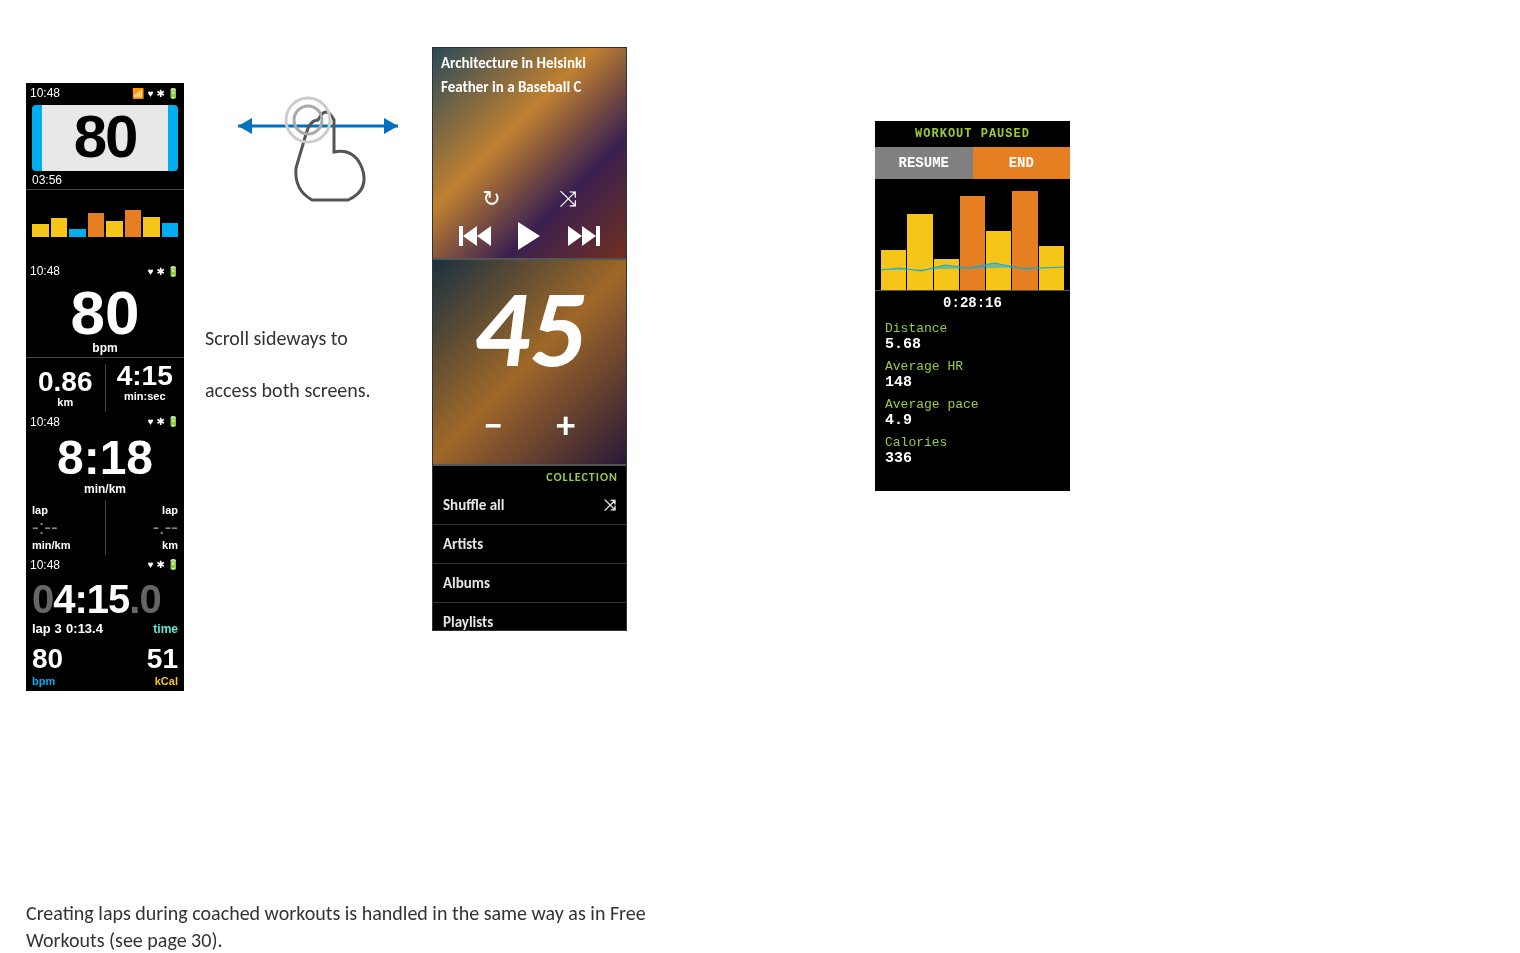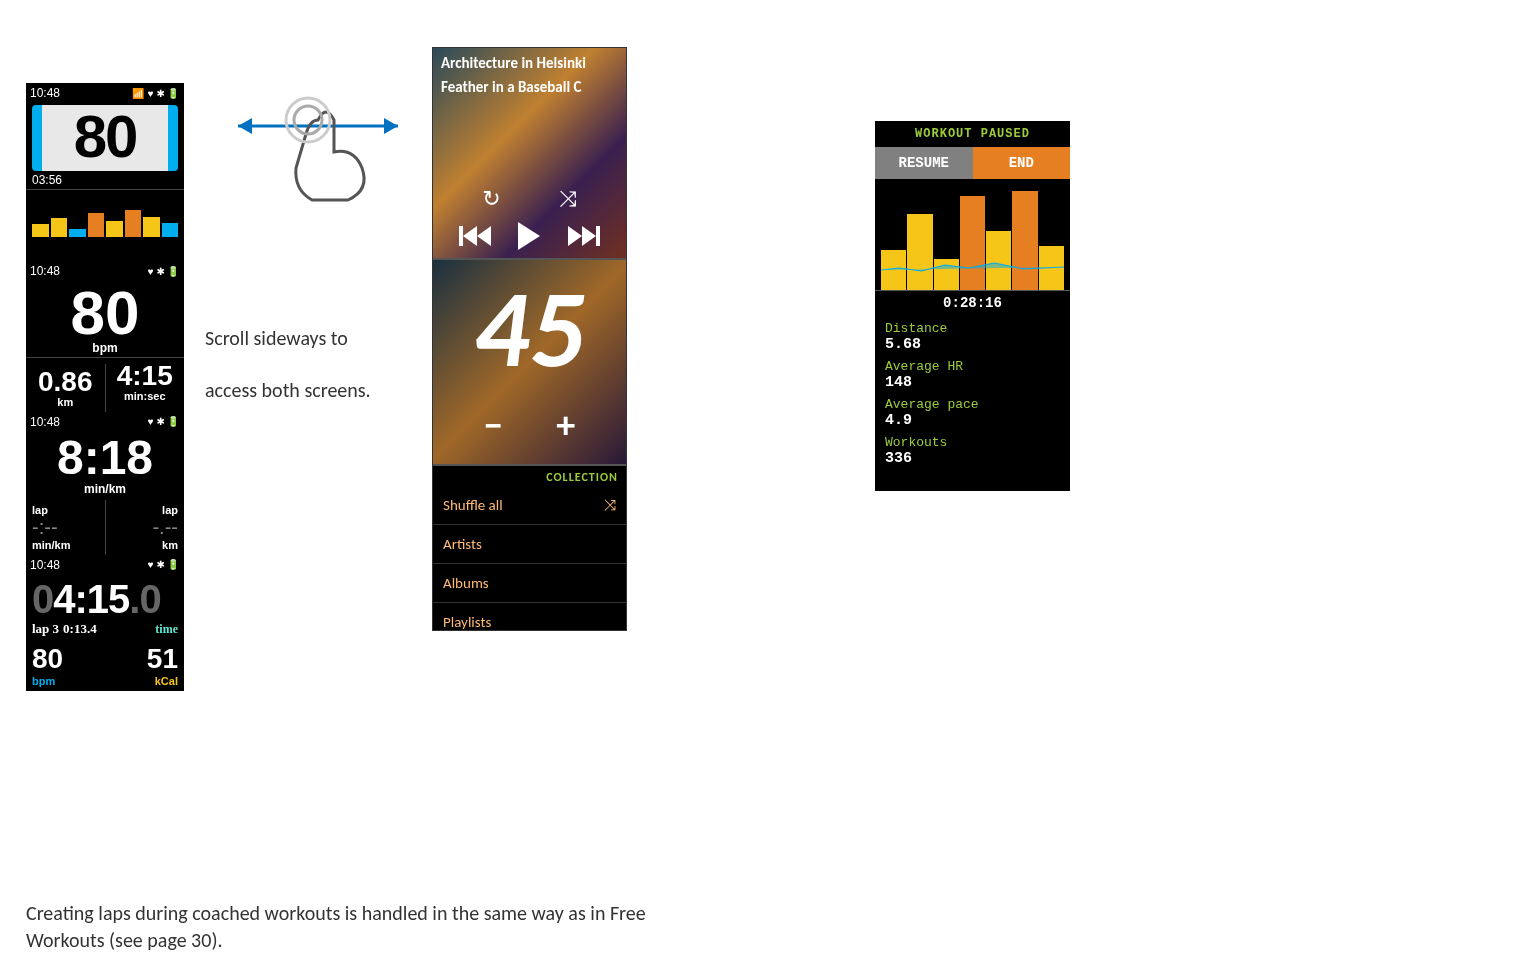--- a/index.html
+++ b/index.html
@@ -31,21 +31,21 @@
   .tile-pace .u{font-size:12px; font-weight:bold;}
   .tile-lap{display:flex;}
   .tile-lap > div{flex:1; padding:4px 6px;}
   .tile-lap .lb{font-size:11px; font-weight:bold;}
   .tile-lap .lv{font-size:20px; color:#888;}
   .tile-lap > div:first-child{border-right:1px solid #444;}
   .tile-lap > div:last-child{text-align:right;}
   .tile-time{padding:4px 6px 2px;}
   .tile-time .big3{font-size:40px; font-weight:bold; letter-spacing:-1px; line-height:1;}
   .tile-time .g{color:#666;}
-  .tile-time .row{display:flex; justify-content:space-between; align-items:baseline;font-family:Liberation Serif, serif;}
+  .tile-time .row{display:flex; justify-content:space-between; align-items:baseline;}
   .tile-time .lap3{font-size:13px; font-weight:bold;}
   .tile-time .lbl{color:#5eead4; font-size:12px; font-weight:bold;}
   .tile-bottom{display:flex;}
   .tile-bottom > div{flex:1; padding:4px 6px;}
   .tile-bottom .v{font-size:28px; font-weight:bold;}
   .tile-bottom .u1{color:#00aeef; font-size:11px; font-weight:bold;}
   .tile-bottom .u2{color:#f5c518; font-size:11px; font-weight:bold;}
   .tile-bottom > div:last-child{text-align:right;}
 
   
@@ -66,21 +66,21 @@
   .skip{display:flex; align-items:center;gap:-2px;}
   .skip .bar{width:4px; height:20px; background:#fff;}
   .skip .tri{width:0;height:0;border-top:10px solid transparent;border-bottom:10px solid transparent;}
   .tri-l{border-right:14px solid #fff;}
   .tri-r{border-left:14px solid #fff;}
   .music-mid{height:208px; background:linear-gradient(135deg,#1a3040 0%,#a06828 50%,#281838 100%); position:relative; border-top:2px solid #555; border-bottom:2px solid #555;}
   .music-mid .huge{position:absolute; top:14px; left:0; right:0; text-align:center; color:#fff; font-size:110px; font-weight:bold; line-height:1; font-style:italic;}
   .music-mid .pm{position:absolute; bottom:16px; left:0; right:0; display:flex; justify-content:space-around; padding:0 24px; color:#fff; font-size:38px; font-weight:bold;}
   .music-list{background:#000;}
   .music-list .hdr{color:#9ccc3c; font-size:12px; font-weight:bold; text-align:right; padding:4px 8px 2px; letter-spacing:1px;}
-  .music-list .row{display:flex; justify-content:space-between; align-items:center; color:#fdba74; font-size:15px; font-weight:normal; padding:10px 10px; border-bottom:1px solid #333;}
+  .music-list .row{display:flex; justify-content:space-between; align-items:center; color:#e5e5e5; font-size:15px; font-weight:bold; padding:10px 10px; border-bottom:1px solid #333;}
 
   
   .para-bottom{position:absolute; left:26px; top:900px; width:660px; font-size:20px; line-height:1.35; color:#333;}
   .para-top-right{position:absolute; left:740px; top:5px; width:630px; font-size:20px; line-height:1.35; color:#333; text-align:justify;}
 
   
   .paused{position:absolute; left:875px; top:121px; width:195px; height:370px; background:#000; color:#fff; font-family:Liberation Mono, monospace;}
   .paused .hdr{background:#000; color:#9ccc3c; font-size:12px; font-weight:bold; text-align:center; padding:6px 0; letter-spacing:1px;}
   .paused .btns{display:flex;}
   .paused .btn{flex:1; text-align:center; font-size:14px; font-weight:bold; padding:8px 0;}
@@ -285,20 +285,20 @@
       </div>
     <div class="stat">
         <div class="k">Average HR</div>
         <div class="v">148</div>
       </div>
     <div class="stat">
         <div class="k">Average pace</div>
         <div class="v">4.9</div>
       </div>
     <div class="stat">
-        <div class="k">Workouts</div>
+        <div class="k">Calories</div>
         <div class="v">336</div>
       </div>
   </div>
 
   <div class="para-bottom">Creating laps during coached workouts is handled in the same way as in Free Workouts (see page 30).</div>
 
 </div>
 
 </body></html>

